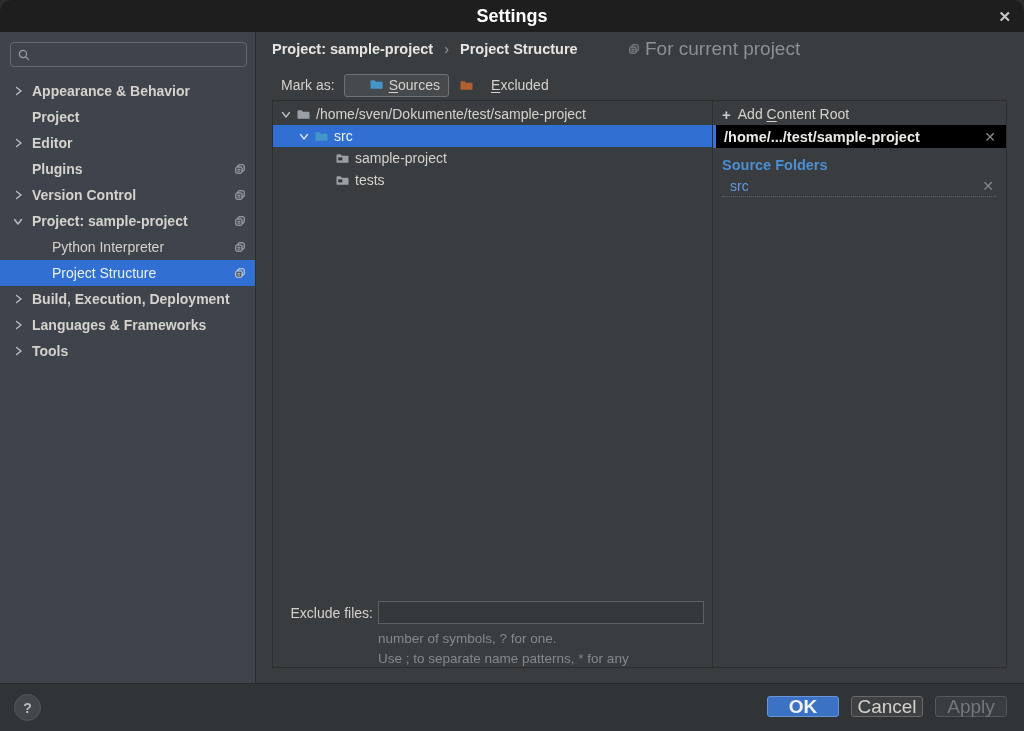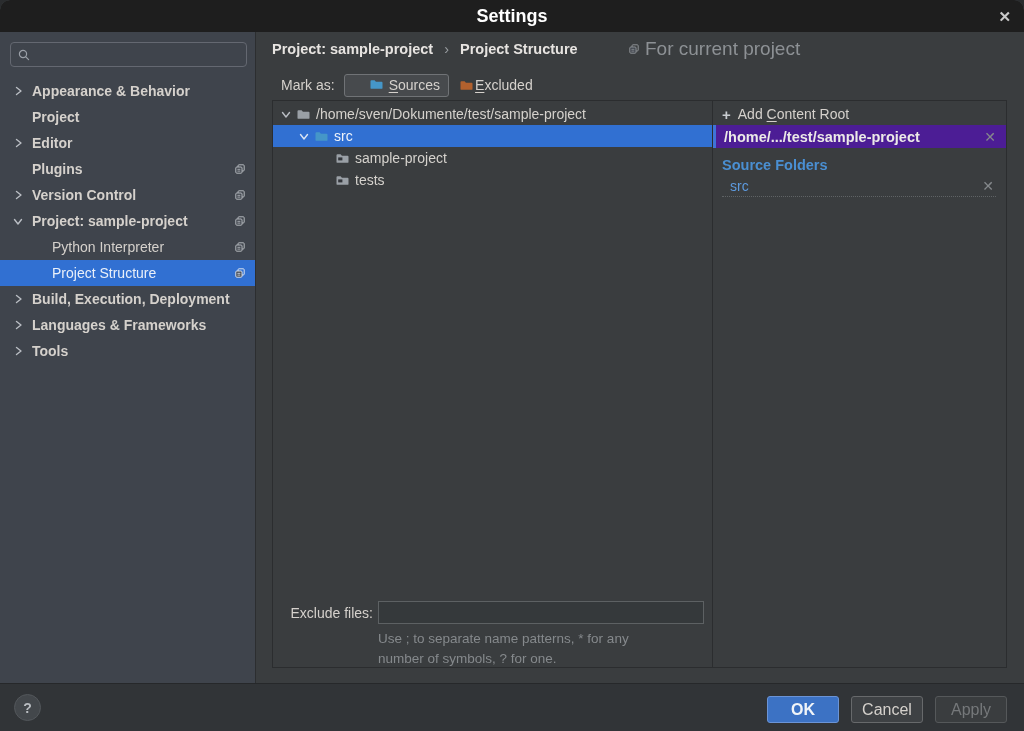--- a/index.html
+++ b/index.html
@@ -37,21 +37,21 @@
   .breadcrumb{position:absolute;left:272px;top:39px;height:20px;display:flex;align-items:center;
               gap:11px;font-weight:bold;font-size:14.5px;color:#e7e4e1;}
   .crumb-sep{color:#9a9e a2;color:#9a9ea2;font-weight:normal;}
   .scope{position:absolute;left:629px;top:40px;height:18px;display:flex;align-items:center;gap:6px;
          color:#8d9195;font-size:19px;}
 
   
   .markas{position:absolute;left:281px;top:72px;height:26px;display:flex;align-items:center;gap:9px;}
   .mk-btn{display:flex;align-items:center;gap:6px;background:#474a4d;border:1px solid #707376;
           border-radius:3px;padding:2px 8px 3px 25px;}
-  .mk-plain{display:flex;align-items:center;gap:2px;padding:2px 2px;}
+  .mk-plain{display:flex;align-items:center;gap:18px;padding:2px 2px;}
   .mnemonic{text-decoration:underline;text-underline-offset:2px;}
 
   
   .panels{position:absolute;left:272px;top:100px;width:735px;height:568px;
           border:1px solid #2b2d2f;display:flex;background:#3a3d3f;}
   .left-panel{width:440px;position:relative;border-right:1px solid #2b2d2f;}
   .right-panel{flex:1;position:relative;}
 
   .tree{position:absolute;left:0;top:2px;right:0;}
   .tree-row{height:22px;display:flex;align-items:center;color:#d5d2cd;white-space:nowrap;}
@@ -62,39 +62,39 @@
   .pad-root{padding-left:6px;} .pad-src{padding-left:24px;} .pad-child{padding-left:41px;}
 
   .exclude-label{position:absolute;left:8px;top:501px;width:92px;height:22px;display:flex;
                  align-items:center;justify-content:flex-end;color:#d5d1cc;}
   .exclude-input{position:absolute;left:105px;top:500px;width:326px;height:23px;background:#35393b;
                  border:1px solid #5d6163;color:#d5d1cc;padding:0 6px;font:inherit;outline:none;}
   .hint{position:absolute;left:105px;top:528px;color:#85898c;font-size:13.5px;line-height:20px;}
 
   .add-root{height:22px;margin-top:2px;display:flex;align-items:center;gap:7px;padding:0 9px;color:#d5d1cc;}
   .plus{font-size:15px;font-weight:bold;color:#c9cdd1;}
-  .root-row{height:23px;background:#4c1d95;border-left:3px solid #3f74d7;display:flex;
+  .root-row{height:23px;background:#000000;border-left:3px solid #3f74d7;display:flex;
             align-items:center;}
   .root-path{flex:1;font-weight:bold;font-size:14.5px;color:#eceae7;padding-left:8px;white-space:nowrap;
              overflow:hidden;}
   .x-btn{color:#85898c;font-size:14px;padding:0 10px;cursor:default;}
   .sf-title{padding:9px 9px 3px;color:#4a8fd2;font-weight:bold;font-size:14.5px;}
   .sf-row{height:21px;margin:0 10px 0 9px;display:flex;align-items:center;
           border-bottom:1px dotted #5f6365;}
   .sf-name{flex:1;color:#5d9ade;padding-left:8px;}
   .sf-row .x-btn{padding:0 2px;}
 
   
   .footer{position:absolute;left:0;top:683px;width:1024px;height:48px;background:#313437;
           border-top:1px solid #26282a;}
   .help-btn{position:absolute;left:14px;top:10px;width:27px;height:27px;border-radius:50%;
             background:#43474b;border:1px solid #53575b;color:#b9bdc1;display:flex;
             align-items:center;justify-content:center;font-weight:bold;font-size:14px;}
-  .btn{position:absolute;top:12px;width:72px;height:27px;border-radius:3px;display:flex;
-       align-items:center;justify-content:center;font-size:16px;}
+  .btn{position:absolute;top:12px;width:72px;height:21px;border-radius:3px;display:flex;
+       align-items:center;justify-content:center;font-size:19px;}
   .btn-ok{left:767px;background:#3c72c4;border:1px solid #6b94d6;color:#f0f4f8;font-weight:bold;}
   .btn-cancel{left:851px;background:#3e4144;border:1px solid #67696b;color:#d5d1cc;}
   .btn-apply{left:935px;background:#3a3d3f;border:1px solid #55585a;color:#75787a;}
 
   svg{display:block;}
 </style>
 </head>
 <body>
 
 <svg width="0" height="0" style="position:absolute">
@@ -322,22 +322,22 @@
                 <use href="#i-folder-sub"></use>
               </svg>
             </span>
           <span>tests</span>
         </div>
       </div>
 
       <div class="exclude-label">Exclude files:</div>
       <input class="exclude-input" value="" style="">
       <div class="hint">
+        <div>number of symbols, ? for one.</div>
         <div>Use ; to separate name patterns, * for any</div>
-        <div>number of symbols, ? for one.</div>
       </div>
     </div>
 
     <div class="right-panel">
       <div class="add-root">
         <span class="plus">+</span>
         <span><span>Add </span><span class="mnemonic">C</span><span>ontent Root</span></span>
       </div>
       <div class="root-row">
         <span class="root-path">/home/.../test/sample-project</span>

